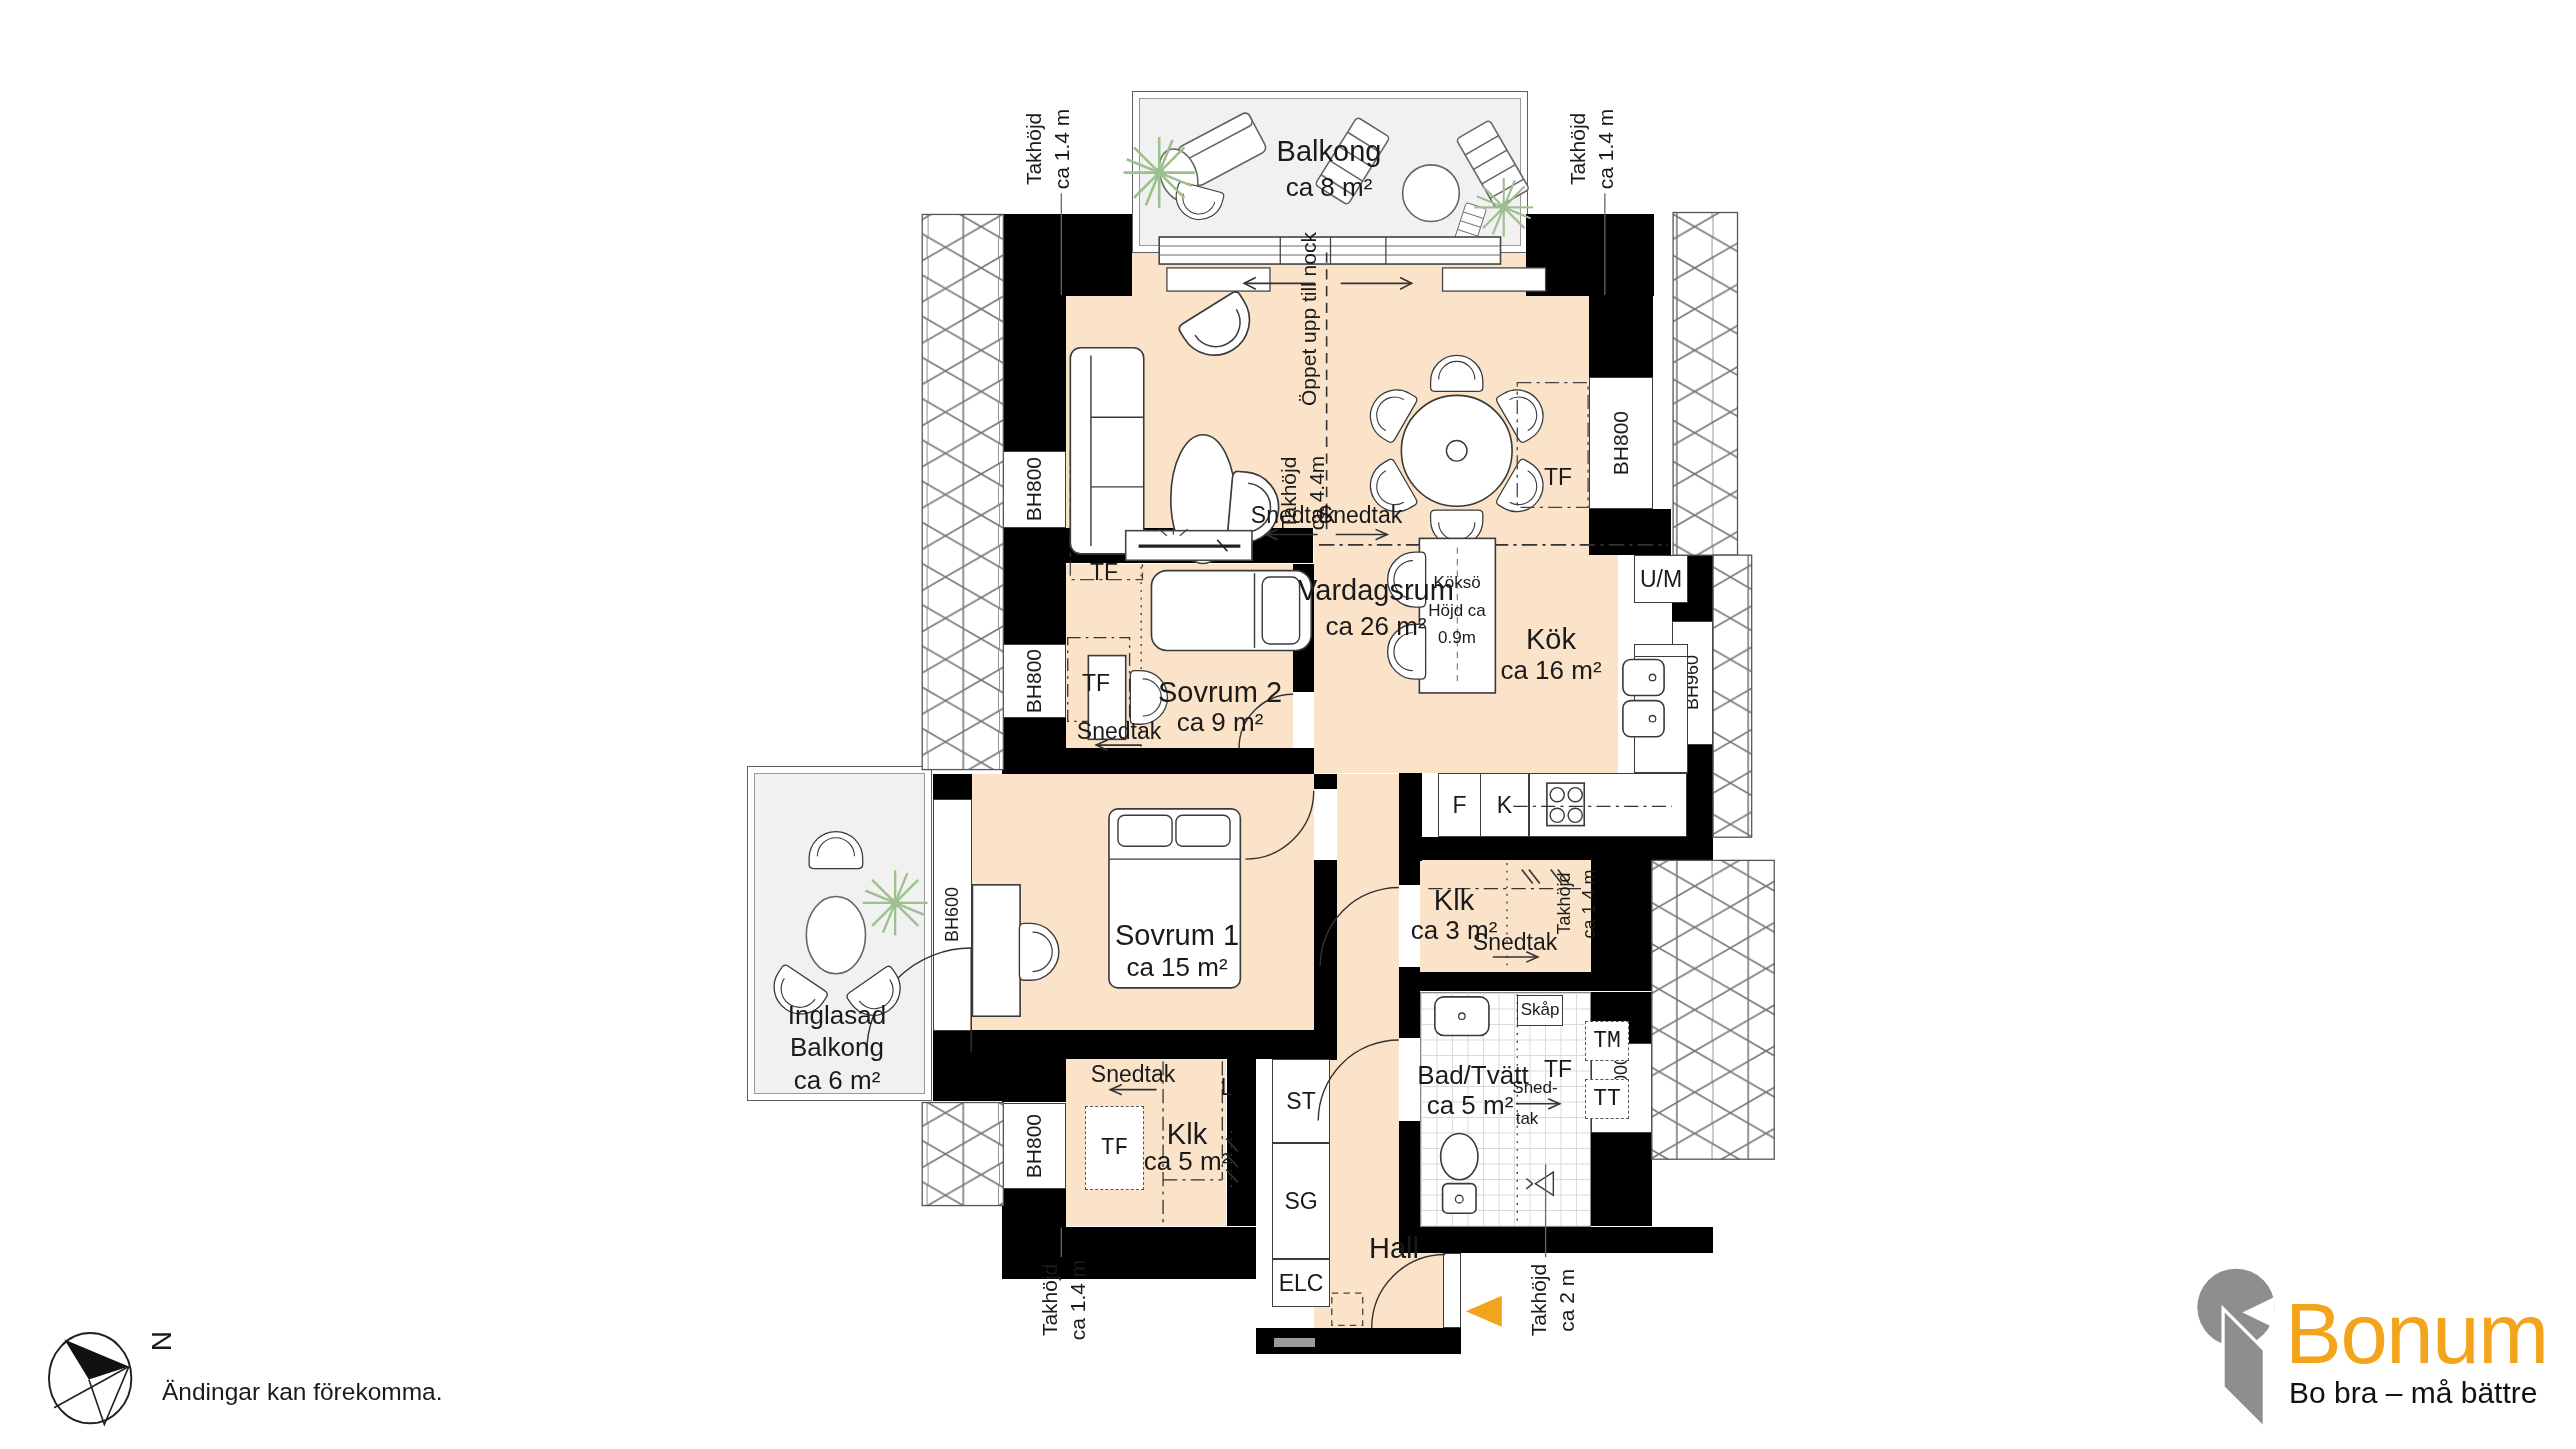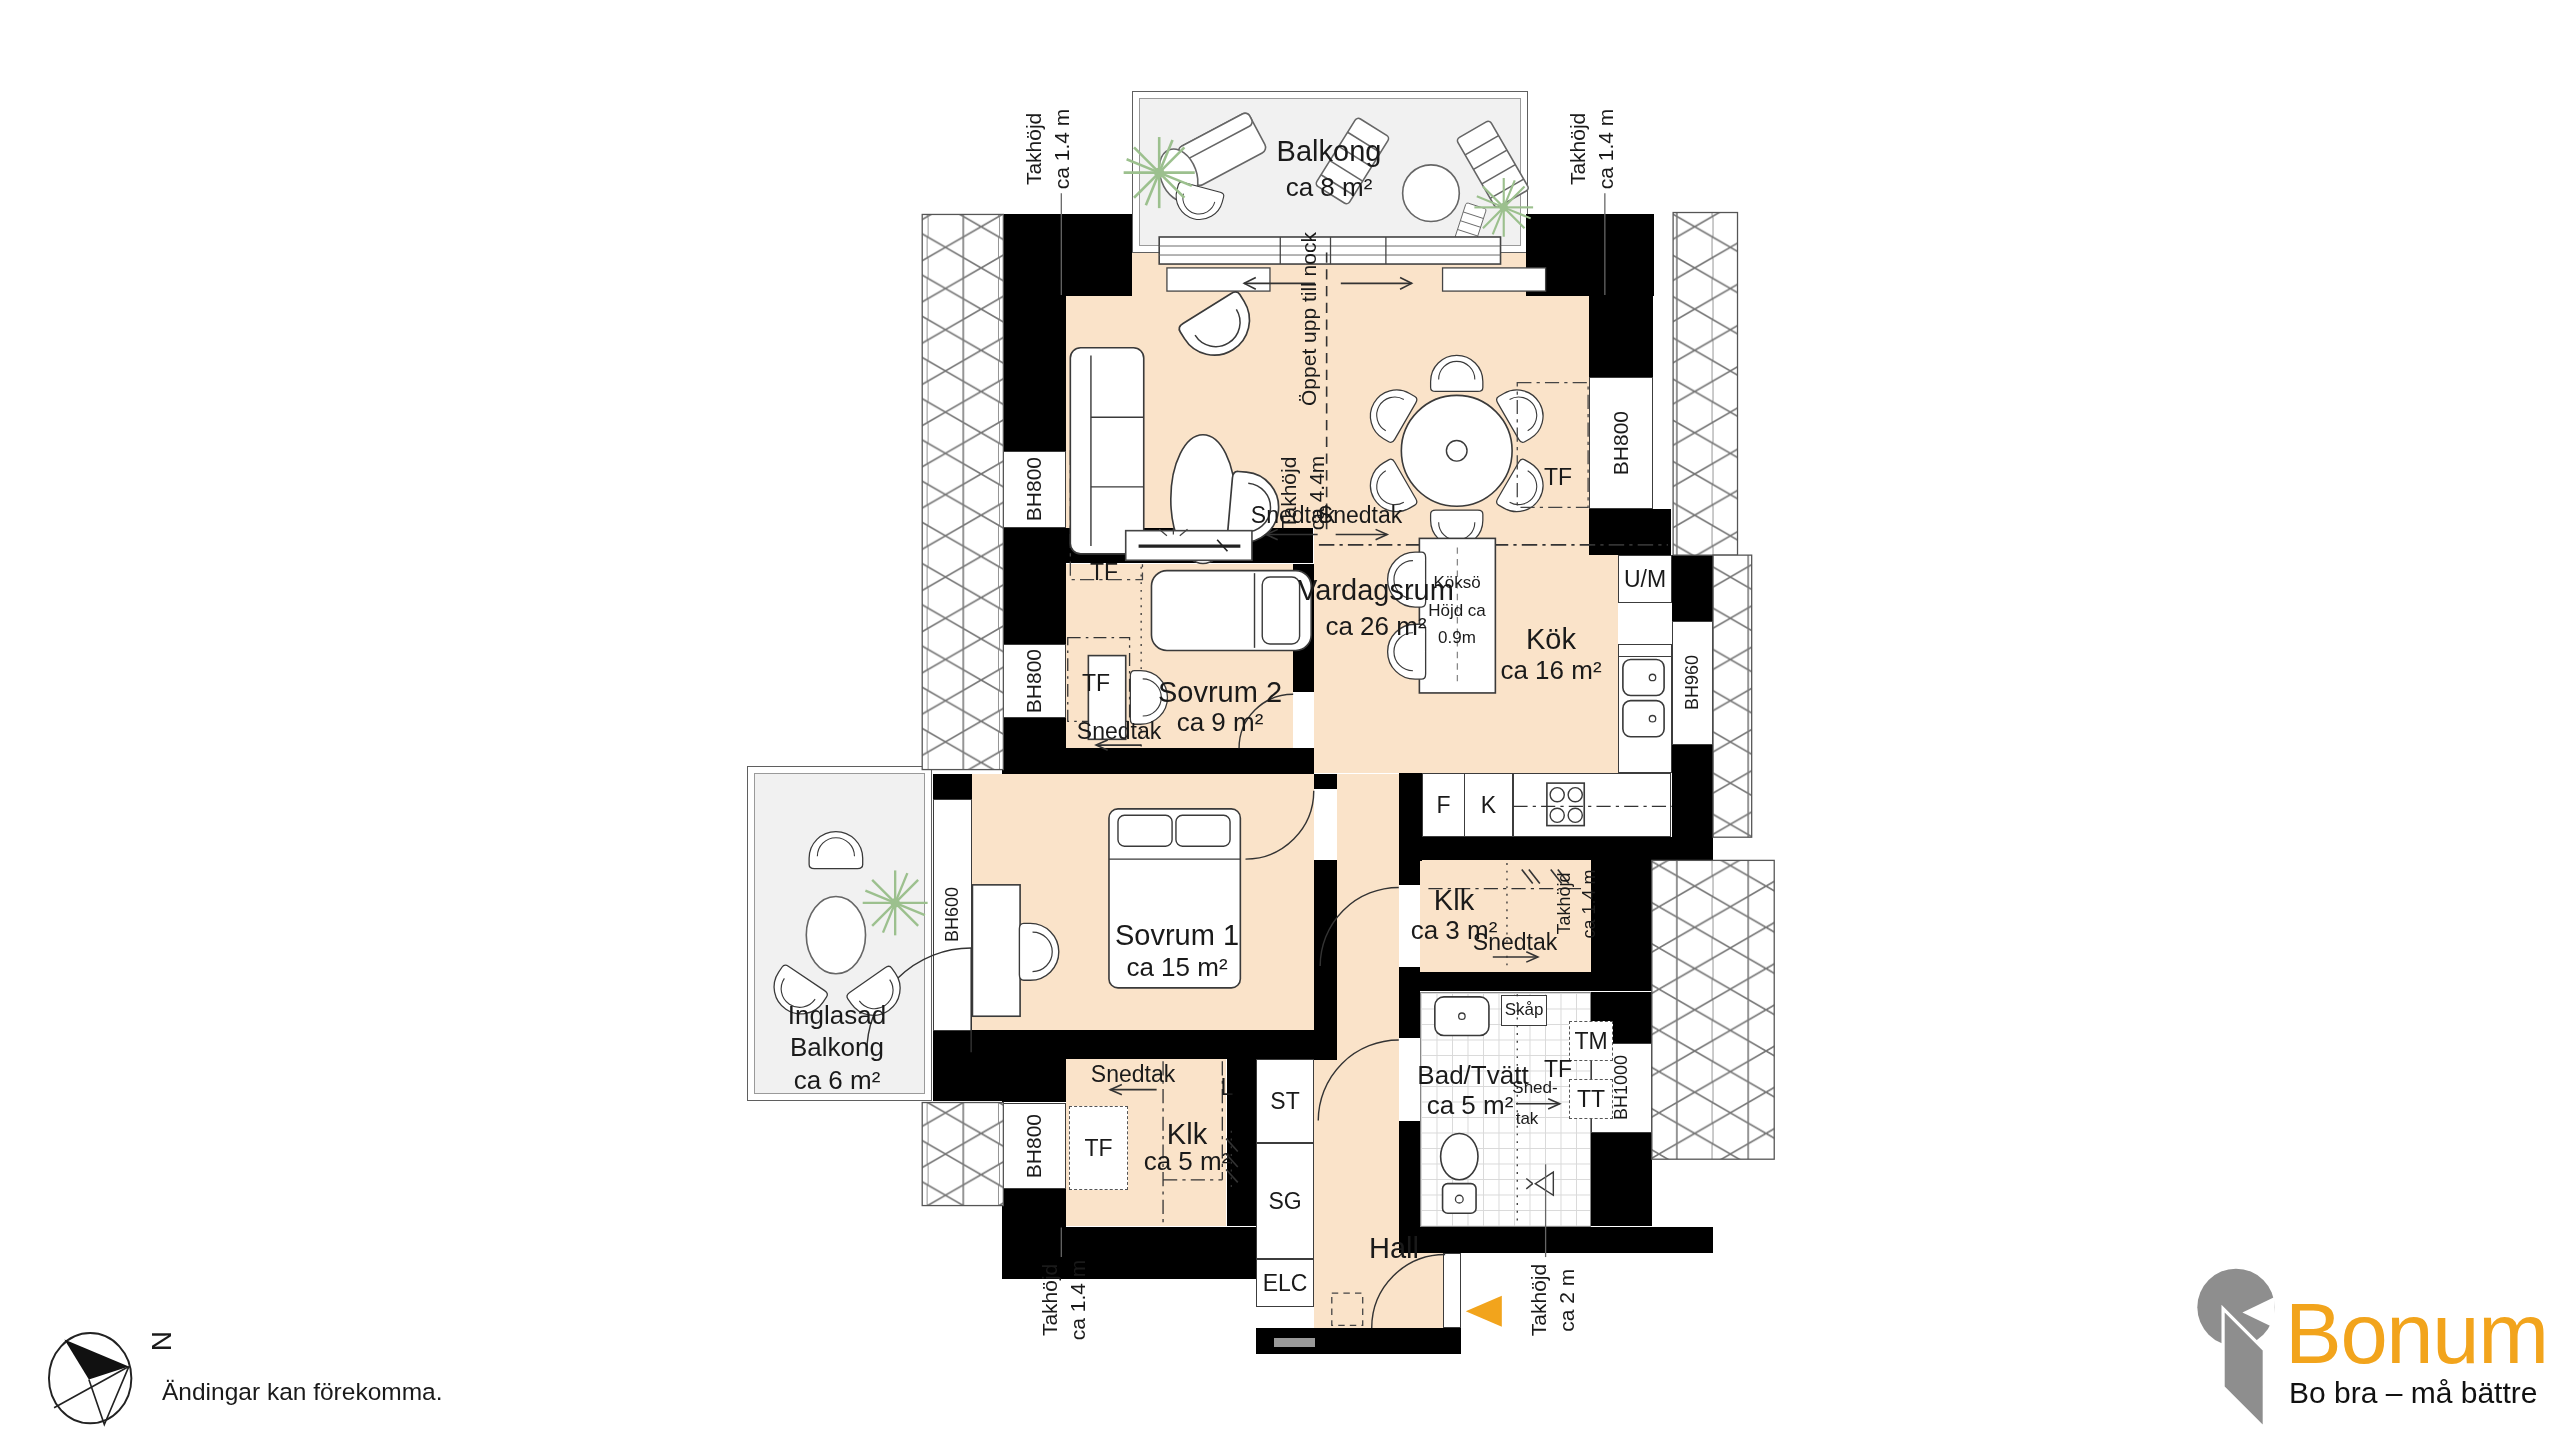--- a/index.html
+++ b/index.html
@@ -5,22 +5,22 @@
   html,body{margin:0;padding:0;width:2576px;height:1449px;overflow:hidden;background:#fff;}
   .stage{position:absolute;top:0;left:0;width:2576px;height:1449px;background:#fff;
          font-family:"Liberation Sans",sans-serif;color:#1a1a1a;}
   .abs,.w,.fl,.win,.gap,.box,.lbl,.v1,.v2,.tile,.balc-out{position:absolute;box-sizing:border-box;}
   .w{background:#000;}
   .fl{background:#FAE3C9;}
   .balc-out{background:#fff;border:1.9px solid #5f5f5f;}
   .balc-in{position:absolute;inset:5.8px;background:#F1F1F1;border:0.6px solid #9a9a9a;}
   .win{background:#fff;border:1.3px solid #3c3c3c;display:flex;align-items:center;justify-content:center;}
   .gap{background:#fff;}
-  .box{background:#fff;border:1.3px solid #3c3c3c;display:flex;align-items:center;justify-content:center;}
-  .box.dash{border:1.3px dashed #555;}
+  .box{background:#fff;border:1.3px solid #3c3c3c;display:flex;align-items:center;justify-content:center;margin-left:16px;}
+  .box.dash{border:1.3px dashed #555;font-family:Liberation Mono, monospace;}
   .tile{background:#fff;border:0.6px solid #888;
         background-image:linear-gradient(#d9d9d9 0.6px,transparent 0.6px),linear-gradient(90deg,#d9d9d9 0.6px,transparent 0.6px);
         background-size:15.5px 15.5px;}
   .lbl{font-size:26px;white-space:nowrap;transform:translate(-50%,-50%);line-height:1.06;}
   .lbl.big{font-size:29px;}
   .lbl.sm{font-size:23px;}
   .lbl.xs{font-size:17px;}
   .vt{writing-mode:vertical-rl;transform:rotate(180deg);font-size:21px;white-space:nowrap;}
   .vt.xs{font-size:18px;}
   .v1,.v2{display:flex;flex-direction:row;gap:3.9px;transform:translate(-50%,-50%);align-items:center;}

